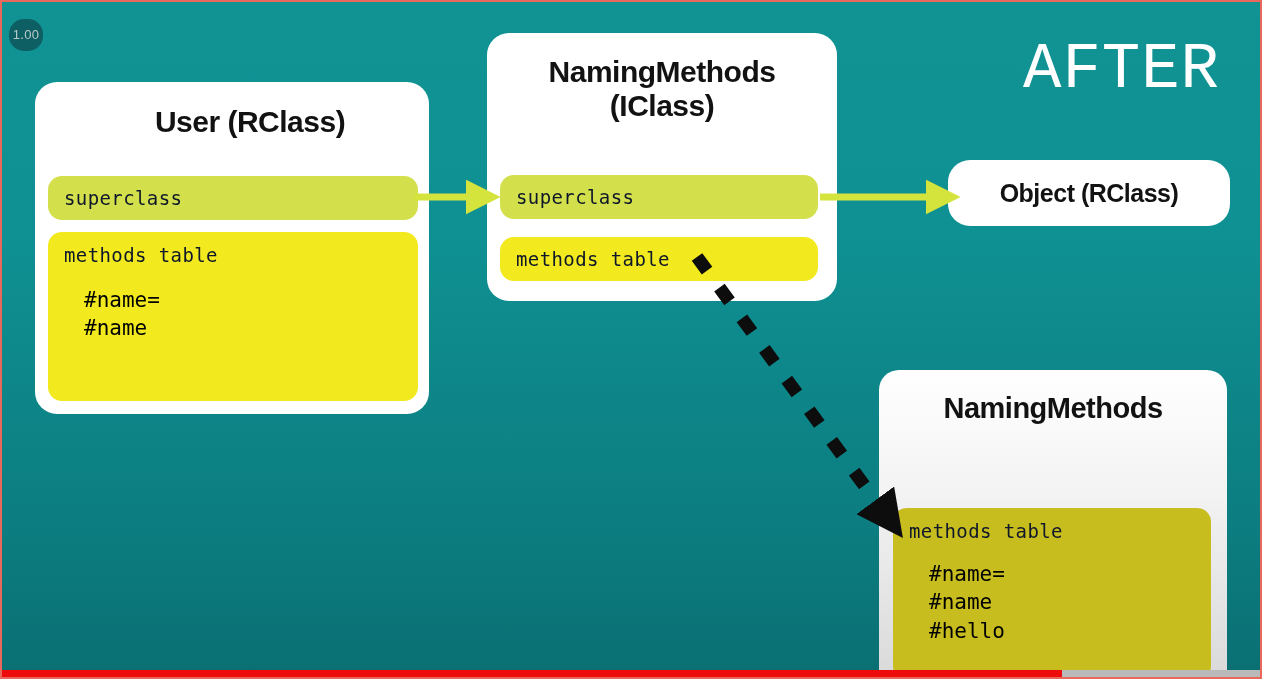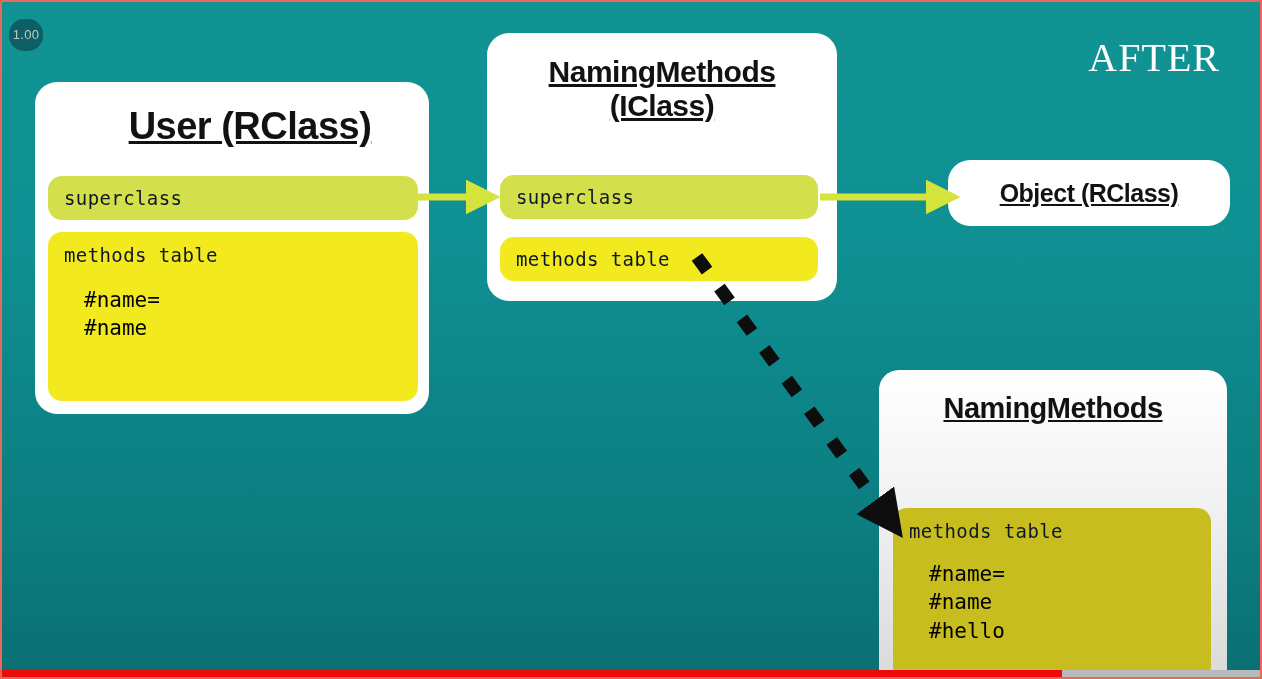--- a/index.html
+++ b/index.html
@@ -35,43 +35,42 @@
     letter-spacing: .3px;
     font-family: "Liberation Sans", sans-serif;
   }
 
   
   .after-title {
     position: absolute;
     right: 40px;
     top: 36px;
     color: #ffffff;
-    font-size: 40px;
+    font-size: 64px;
     font-weight: 500;
     letter-spacing: 1px;
-    font-family: Liberation Serif, serif;
+    font-family: Liberation Mono, monospace;
     line-height: 1;
   }
 
   
   .card {
     position: absolute;
     background: #ffffff;
     border-radius: 22px;
     box-sizing: border-box;
     padding: 0;
   }
   .card-title {
     text-align: center;
     font-family: "Liberation Sans", sans-serif;
     font-weight: bold;
     color: #121212;
     letter-spacing: -0.5px;
     line-height: 1.12;
-    text-decoration: underline;
   }
 
   
   .pill {
     border-radius: 14px;
     box-sizing: border-box;
     font-family: "DejaVu Sans Mono", monospace;
     color: #161616;
   }
   .pill-superclass { background: #d3e04c; }
@@ -89,21 +88,21 @@
     line-height: 1.35;
     color: #000000;
     white-space: pre;
   }
 
   
   #card-user {
     left: 33px;  top: 80px;
     width: 394px; height: 332px;
   }
-  #card-user .card-title { font-size: 38px; margin-top: 23px; padding-left: 36px; }
+  #card-user .card-title { font-size: 30px; margin-top: 23px; padding-left: 36px; }
   #card-user .pill-superclass {
     position: absolute; left: 13px; top: 94px;
     width: 370px; height: 44px;
     display: flex; align-items: center; padding-left: 16px;
   }
   #card-user .pill-methods {
     position: absolute; left: 13px; top: 150px;
     width: 370px; height: 169px;
     padding: 12px 0 0 16px;
   }

